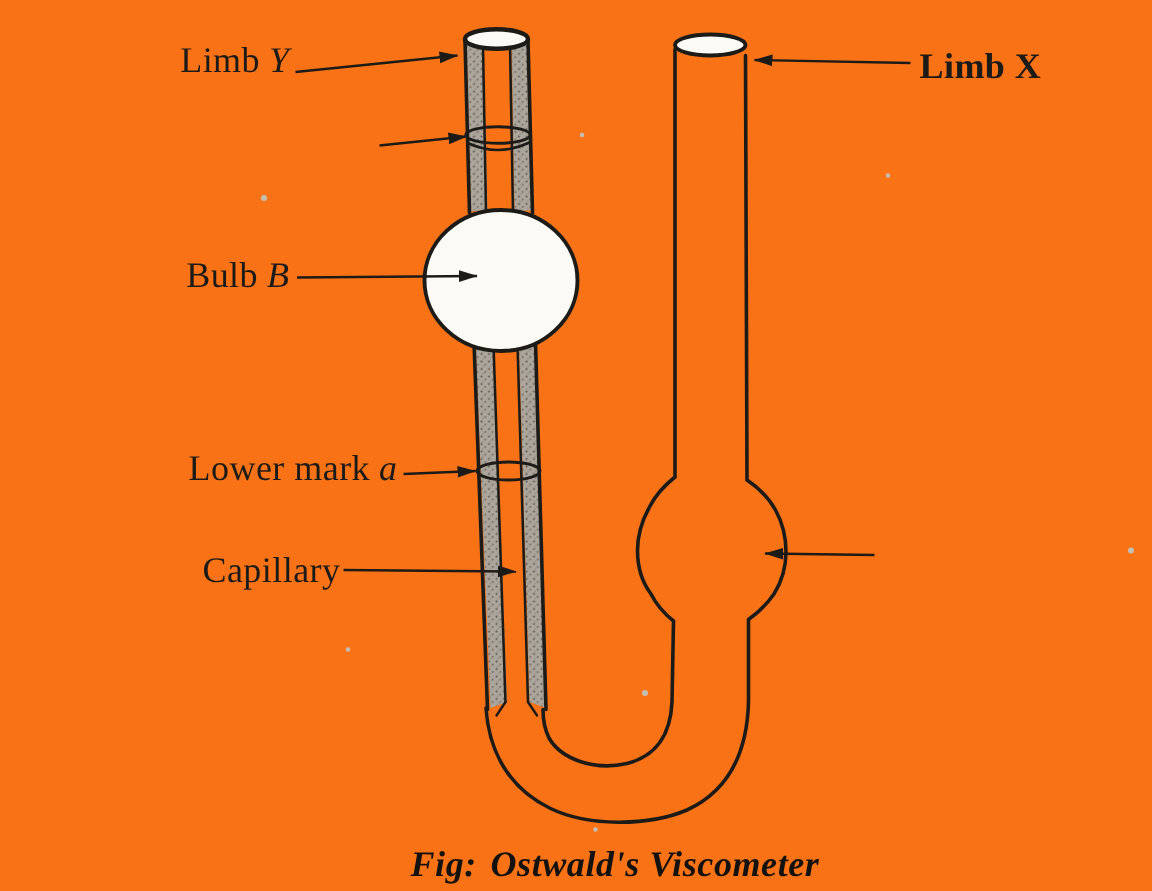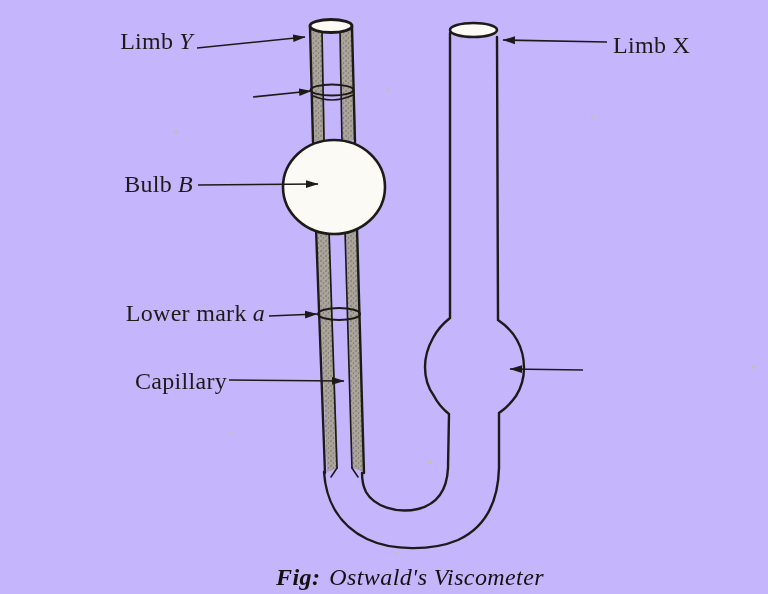--- a/index.html
+++ b/index.html
@@ -1,19 +1,19 @@
 <!DOCTYPE html>
 <html><head>
 <meta charset="utf-8">
 <style>
   html,body{margin:0;padding:0;}
   .page{
     position:relative;
     width:768px;height:594px;
-    background:#c4b5fd;
+    background:#f97316;
     overflow:hidden;
     font-family:"Liberation Serif","DejaVu Serif",serif;
   }
   .diagram-svg{position:absolute;left:0;top:0;}
   .lbl{
     position:absolute;
     font-size:24px;
     line-height:28px;
     color:#1d1b18;
     letter-spacing:0.3px;
@@ -24,21 +24,21 @@
   .right-align{text-align:right;}
   .caption{
     position:absolute;
     font-size:24px;
     color:#14120f;
     font-style:italic;
     font-weight:bold;
     letter-spacing:0.4px;
     white-space:nowrap;
   }
-  .caption .cap-title{margin-left:9px;font-weight:400;}
+  .caption .cap-title{margin-left:9px;font-weight:700;}
 </style>
 </head>
 <body>
 
 <div class="page">
 
   <svg class="diagram-svg" width="768" height="594" viewBox="0 0 768 594">
     <defs>
       <pattern id="stip" width="5" height="5" patternUnits="userSpaceOnUse">
         <rect width="5" height="5" fill="#aba59b"></rect>
@@ -130,21 +130,21 @@
   </div>
 
   <div class="lbl right-align" style="left:55px;top:170px;width:138px;">
     <span>Bulb</span><i class="var">B</i>
   </div>
 
   <div class="lbl right-align" style="left:55px;top:367px;width:172px;">
     <span>Capillary</span>
   </div>
 
-  <div class="lbl" style="left:613px;top:31px;">
+  <div class="lbl" style="left:613px;top:31px;font-weight:bold;">
     <span>Limb X</span>
   </div>
 
 
   <div class="caption" style="left:240px;top:564px;width:340px;text-align:center;">
     <span class="cap-prefix">Fig:</span><span class="cap-title">Ostwald's Viscometer</span>
   </div>
 
 </div>
 

